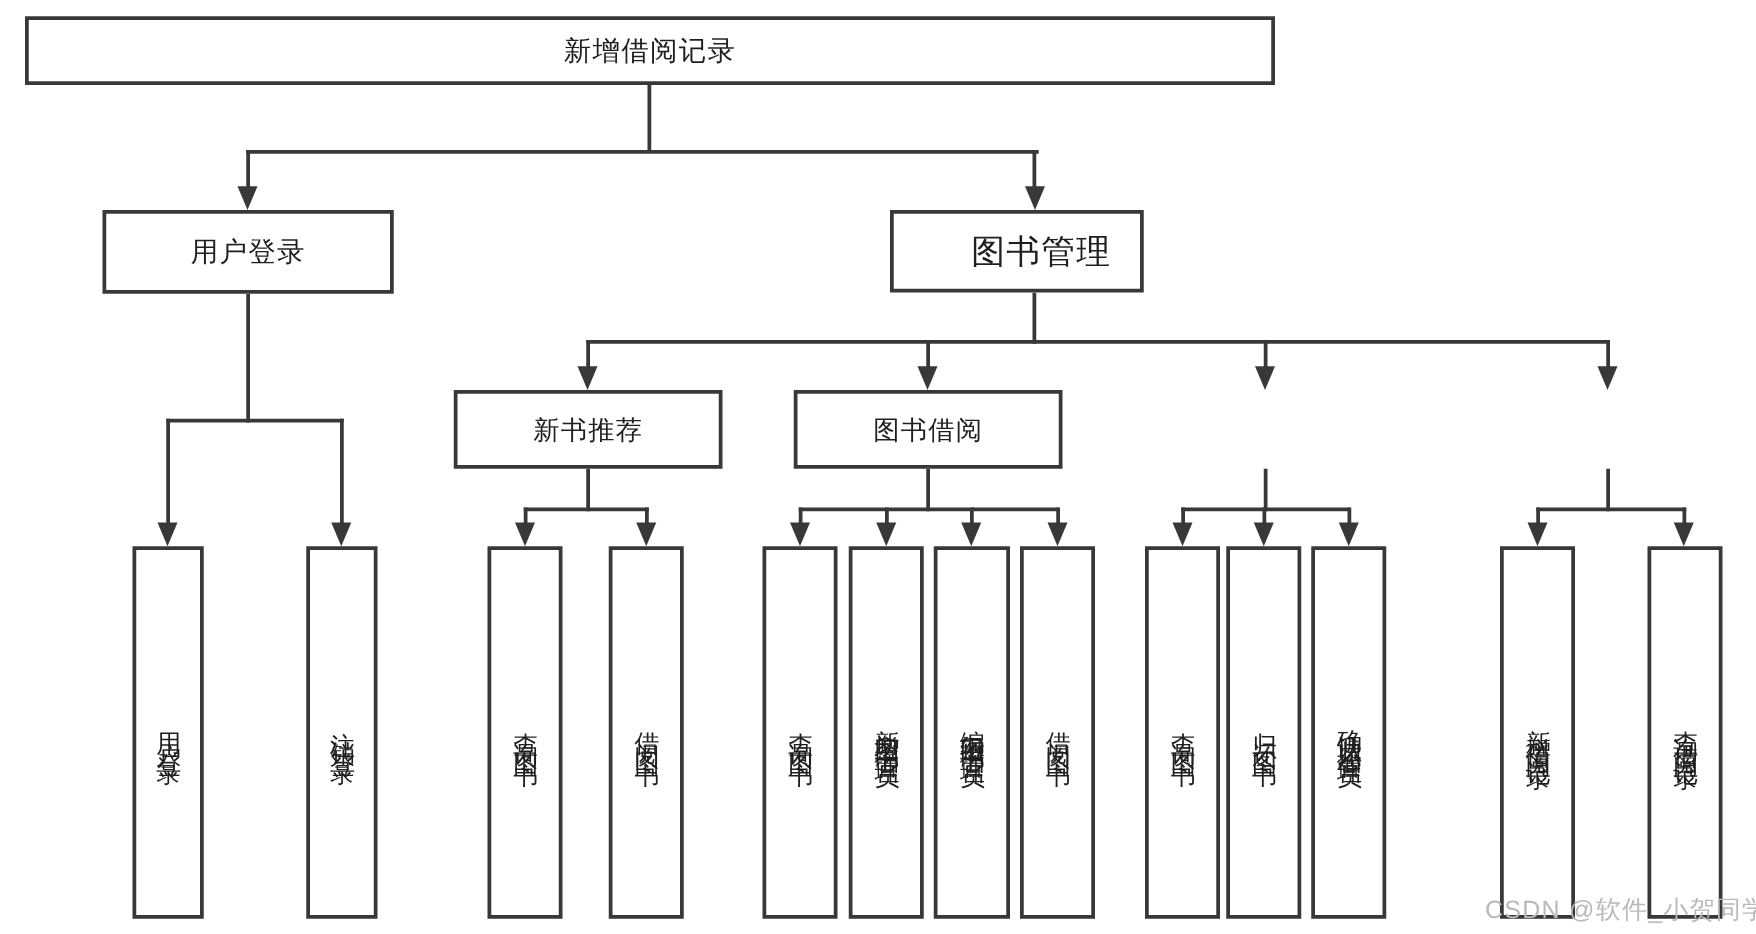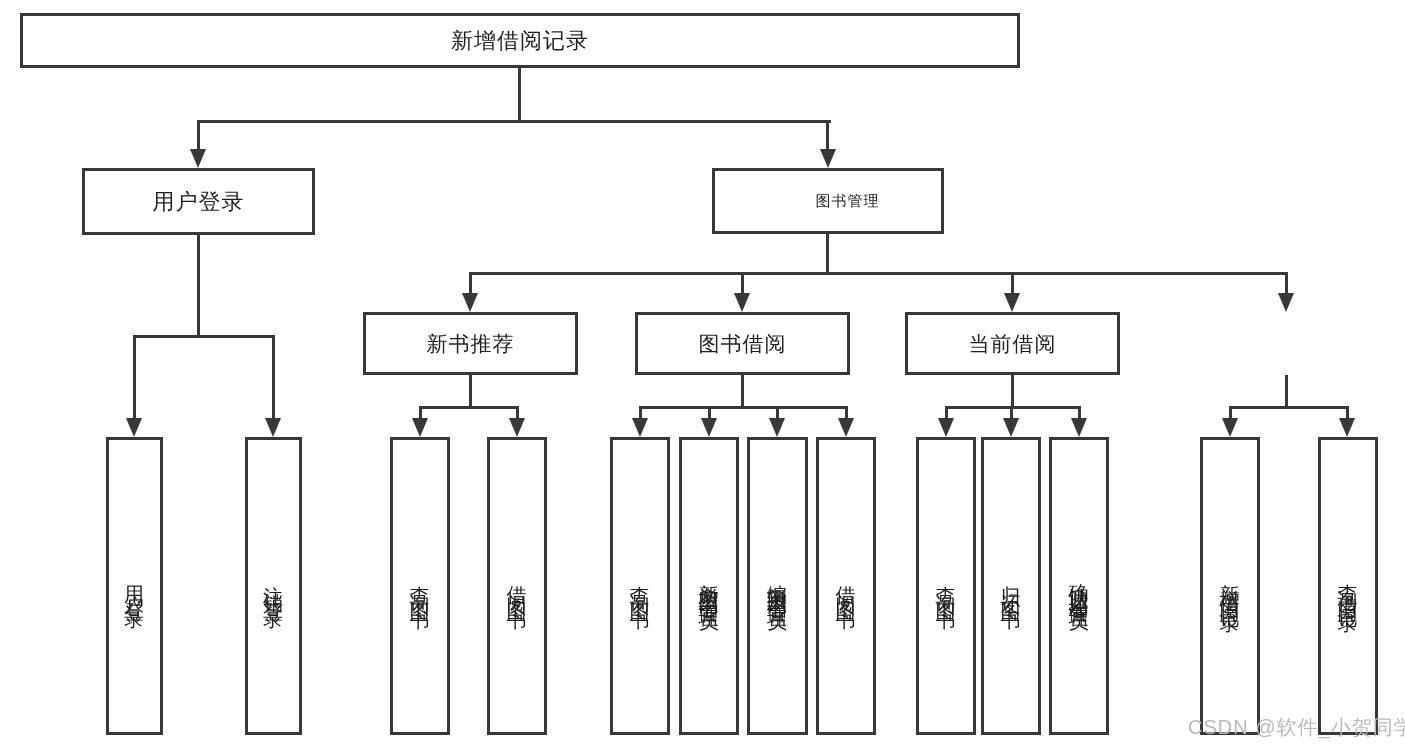--- a/index.html
+++ b/index.html
@@ -105,25 +105,24 @@
   <div class="vline" style="left:1285px;top:375px;height:34px;"></div>
   <div class="hline" style="left:1229px;top:406px;width:120px;"></div>
   <div class="vline" style="left:1229px;top:406px;height:17px;"></div>
   <div class="ah" style="left:1222px;top:418px;"></div>
   <div class="vline" style="left:1346px;top:406px;height:17px;"></div>
   <div class="ah" style="left:1339px;top:418px;"></div>
 
   <div class="node" style="left:20px;top:13px;width:1000px;height:55px;font-size:22px;">新增借阅记录</div>
 
   <div class="node" style="left:82px;top:168px;width:233px;height:67px;font-size:22px;">用户登录</div>
-  <div class="node" style="left:712px;top:168px;width:232px;height:66px;font-size:15px;padding-left:39px;">图书管理</div>
+  <div class="node" style="left:712px;top:168px;width:203px;height:66px;font-size:27px;padding-left:39px;">图书管理</div>
 
   <div class="node" style="left:635px;top:312px;width:215px;height:63px;">图书借阅</div>
   <div class="node" style="left:363px;top:312px;width:215px;height:63px;">新书推荐</div>
-  <div class="node" style="left:905px;top:312px;width:215px;height:63px;">当前借阅</div>
 
   <div class="node vnode" style="left:106px;top:437px;width:57px;height:298px;">用户登录</div>
   <div class="node vnode" style="left:245px;top:437px;width:57px;height:298px;">注销登录</div>
 
   <div class="node vnode" style="left:390px;top:437px;width:60px;height:298px;">查询图书</div>
   <div class="node vnode" style="left:487px;top:437px;width:60px;height:298px;">借阅图书</div>
 
   <div class="node vnode" style="left:610px;top:437px;width:60px;height:298px;">查询图书</div>
   <div class="node vnode" style="left:679px;top:437px;width:60px;height:298px;letter-spacing:4px;">新增图书（管理员）</div>
   <div class="node vnode" style="left:747px;top:437px;width:61px;height:298px;letter-spacing:4px;">编辑图书（管理员）</div>

